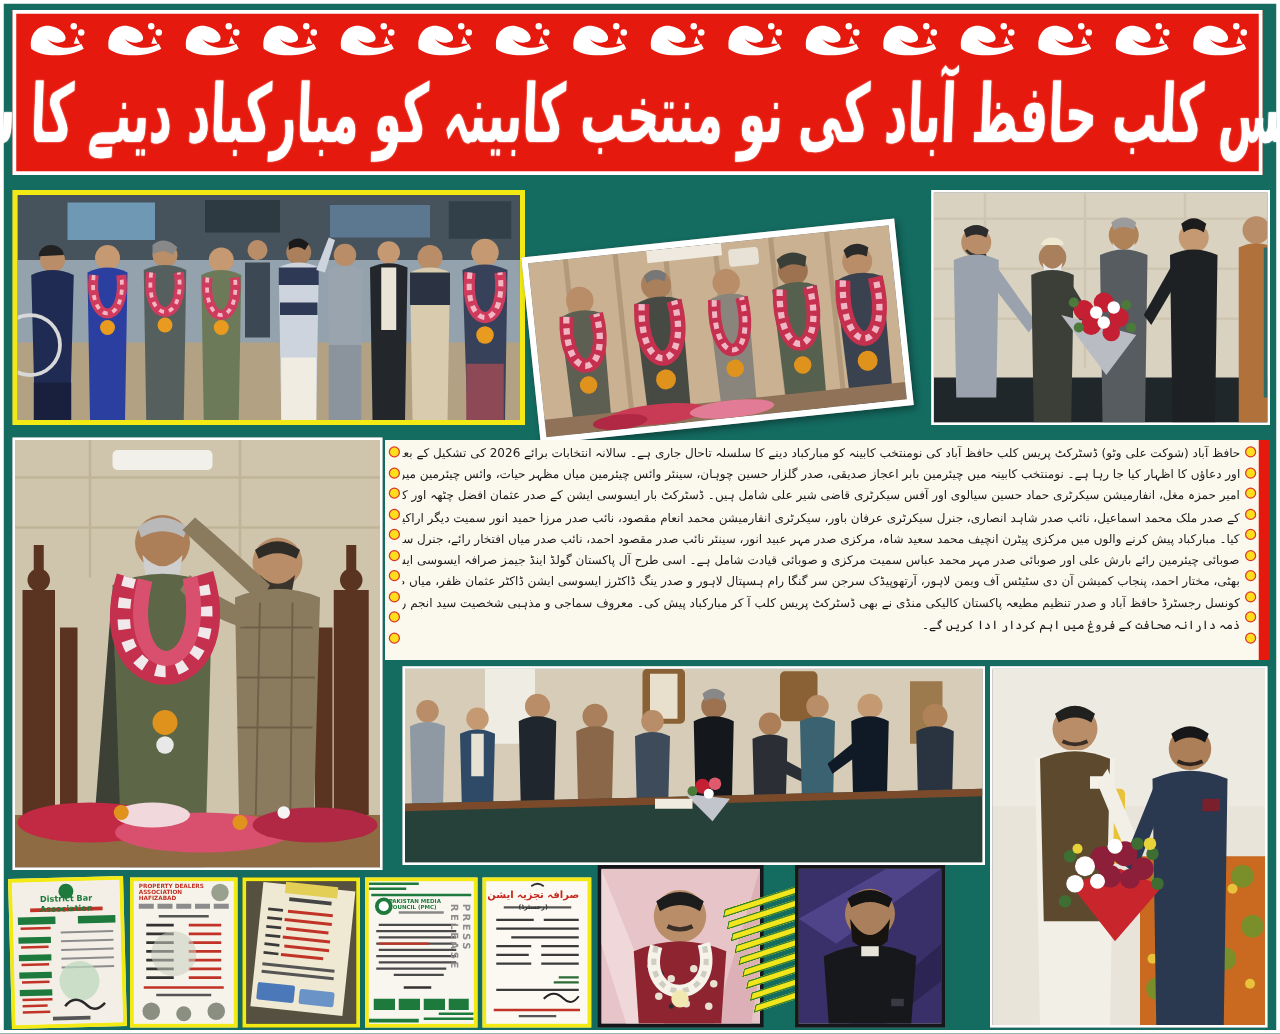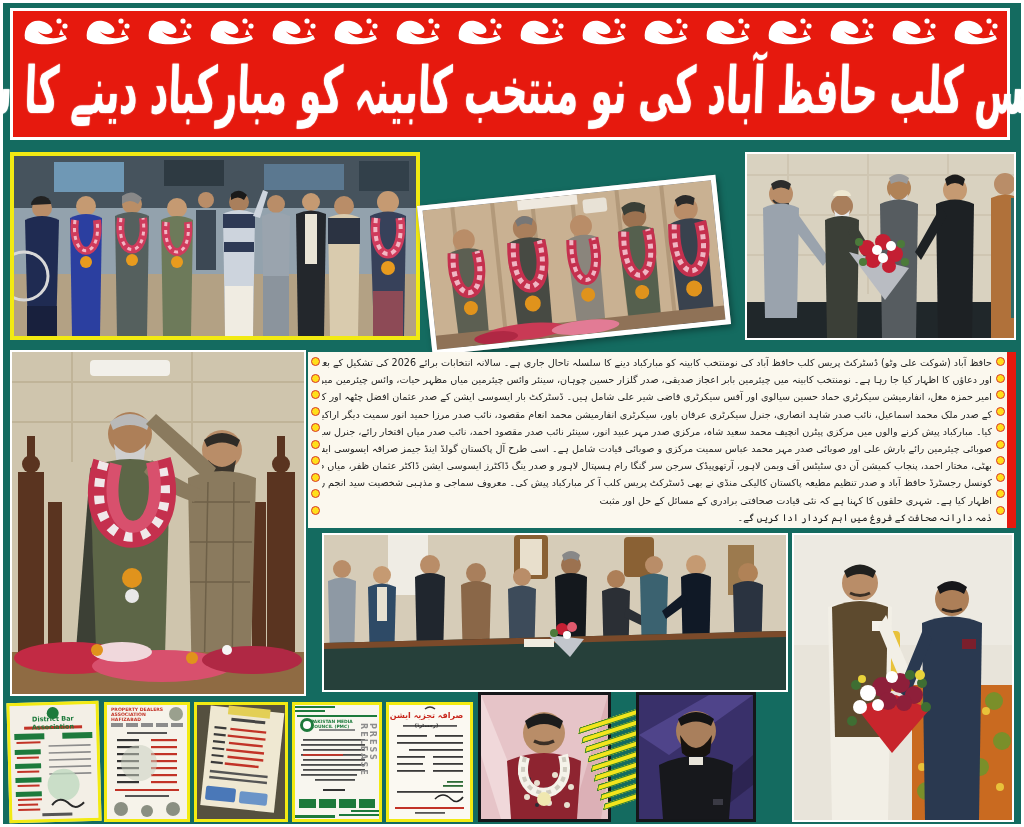--- a/index.html
+++ b/index.html
@@ -398,21 +398,20 @@
     </div>
     <div id="article-lines">
       <div class="aline">حافظ آباد (شوکت علی وٹو) ڈسٹرکٹ پریس کلب حافظ آباد کی نومنتخب کابینہ کو مبارکباد دینے کا سلسلہ تاحال جاری ہے۔ سالانہ انتخابات برائے 2026 کی تشکیل کے بعد مختلف صحافتی، سماجی، مذہبی، تجارتی اور ملکی حلقوں کی جانب سے نومنتخب عہدیداران کے لیے نیک خواہشات</div>
       <div class="aline">اور دعاؤں کا اظہار کیا جا رہا ہے۔ نومنتخب کابینہ میں چیئرمین بابر اعجاز صدیقی، صدر گلزار حسین چوہان، سینئر وائس چیئرمین میاں مظہر حیات، وائس چیئرمین میر فاروق احسان، نائب صدر شہزاد امین بھٹی، جنرل سیکرٹری شیخ زاہد سہیل، جوائنٹ سیکرٹری اسرار حسین شاہ، فنانس سیکرٹری</div>
       <div class="aline">امیر حمزہ مغل، انفارمیشن سیکرٹری حماد حسین سیالوی اور آفس سیکرٹری قاضی شیر علی شامل ہیں۔ ڈسٹرکٹ بار ایسوسی ایشن کے صدر عثمان افضل چٹھہ اور کابینہ کے دیگر عہدیداران نے بھی ڈسٹرکٹ پریس کلب کے نومنتخب عہدیداروں کو مبارکباد پیش کی۔ اسٹیمپ وینڈرز ایسوسی ایشن</div>
       <div class="aline">کے صدر ملک محمد اسماعیل، نائب صدر شاہد انصاری، جنرل سیکرٹری عرفان باور، سیکرٹری انفارمیشن محمد انعام مقصود، نائب صدر مرزا حمید انور سمیت دیگر اراکین نے شاندار استقبال کیا اور مبارکباد پیش کی۔ پاکستان میڈیا کونسل رجسٹرڈ کی مرکزی قیادت نے بھی نومنتخب کابینہ کے لیے خصوصی نیک تمناؤں کا اظہار</div>
       <div class="aline">کیا۔ مبارکباد پیش کرنے والوں میں مرکزی پیٹرن انچیف محمد سعید شاہ، مرکزی صدر مہر عبید انور، سینئر نائب صدر مقصود احمد، نائب صدر میاں افتخار رائے، جنرل سیکرٹری میر کلیم اللہ، ڈپٹی جنرل سیکرٹری چوہدری محمد آصف، معروف تجزیہ نگار و مرکزی کوآرڈینیٹر میاں خرم شہزاد،</div>
       <div class="aline">صوبائی چیئرمین رائے بارش علی اور صوبائی صدر مہر محمد عباس سمیت مرکزی و صوبائی قیادت شامل ہے۔ اسی طرح آل پاکستان گولڈ اینڈ جیمز صرافہ ایسوسی ایشن کے منور حسین وٹو، صدر صرافہ ایسوسی ایشن حافظ آباد و کابینہ، پریس کلب کالیکی منڈی کے حافظ مظہر، محمد صفدر</div>
       <div class="aline">بھٹی، مختار احمد، پنجاب کمیشن آن دی سٹیٹس آف ویمن لاہور، آرتھوپیڈک سرجن سر گنگا رام ہسپتال لاہور و صدر ینگ ڈاکٹرز ایسوسی ایشن ڈاکٹر عثمان ظفر، میاں صفدر حسین بھٹی، چیئرمین پریس کلب کالیکی رجسٹرڈ حافظ مظہر اقبال، اردو پوائنٹ ضلعی صدر آل پاکستان میڈیا</div>
       <div class="aline">کونسل رجسٹرڈ حافظ آباد و صدر تنظیم مطیعہ پاکستان کالیکی منڈی نے بھی ڈسٹرکٹ پریس کلب آ کر مبارکباد پیش کی۔ معروف سماجی و مذہبی شخصیت سید انجم رضا ترمذی سمیت شہر بھر کی عوامی، سماجی، سیاسی اور تجارتی شخصیات نے بھی نومنتخب قیادت کے لیے نیک خواہشات کا</div>
-      <div class="aline">اظہار کیا ہے۔ شہری حلقوں کا کہنا ہے کہ نئی قیادت صحافتی برادری کے مسائل کے حل اور مثبت</div>
       <div class="aline center">ذمہ دارانہ صحافت کے فروغ میں اہم کردار ادا کریں گے۔</div>
     </div>
   </div>
 
   <div class="abs photo wb" style="left:322px;top:533px;width:466px;height:159px;">
     <svg width="462" height="155" viewBox="0 0 462 155">
       <rect width="462" height="155" fill="#d6ccb8"></rect>
       <rect x="190" y="0" width="34" height="44" rx="4" fill="#8a6134"></rect>
       <rect x="196" y="4" width="22" height="36" fill="#e8dfcc"></rect>
       <rect x="300" y="2" width="30" height="40" rx="4" fill="#8a6134"></rect>

